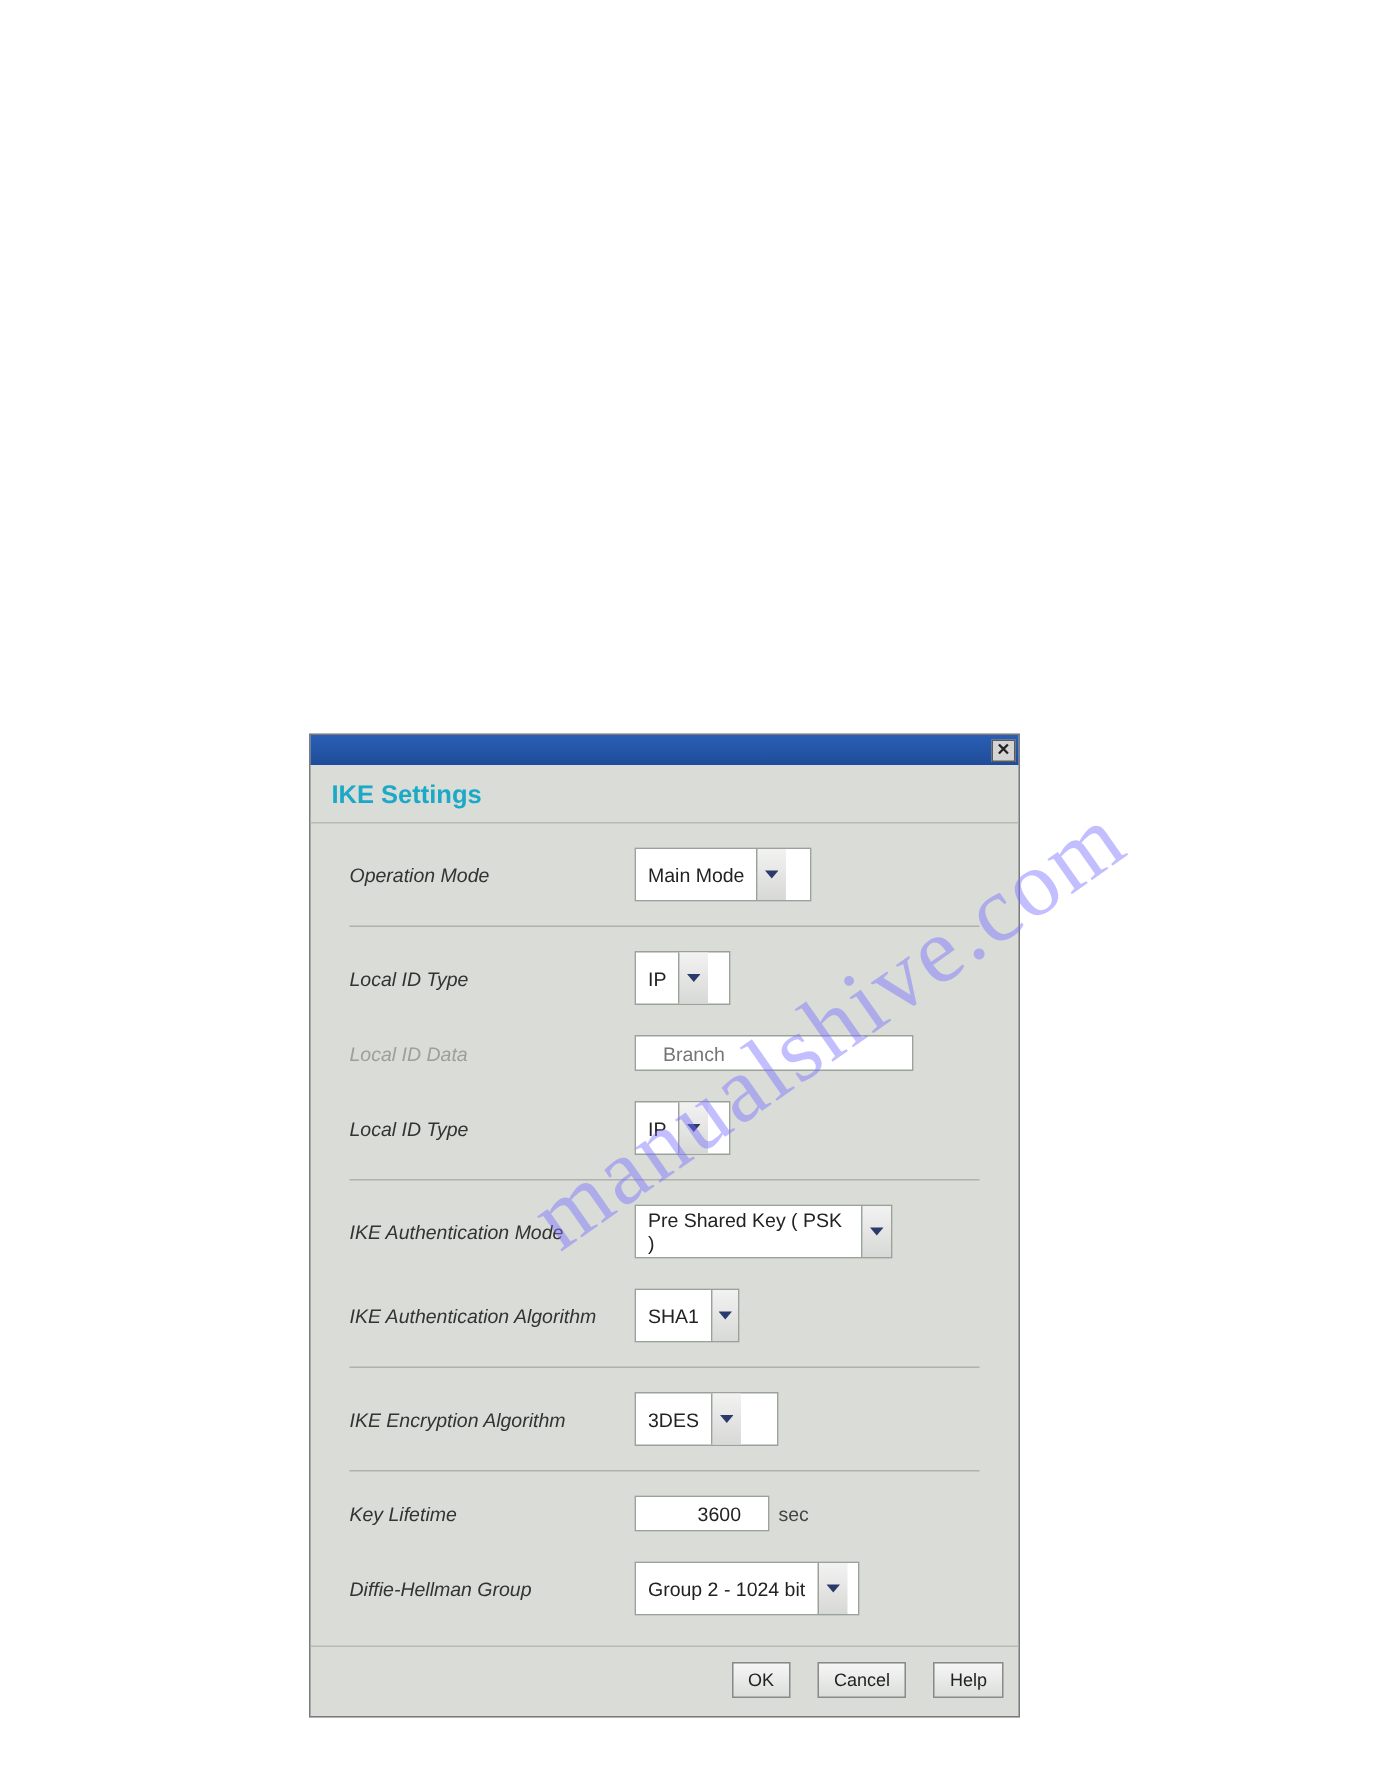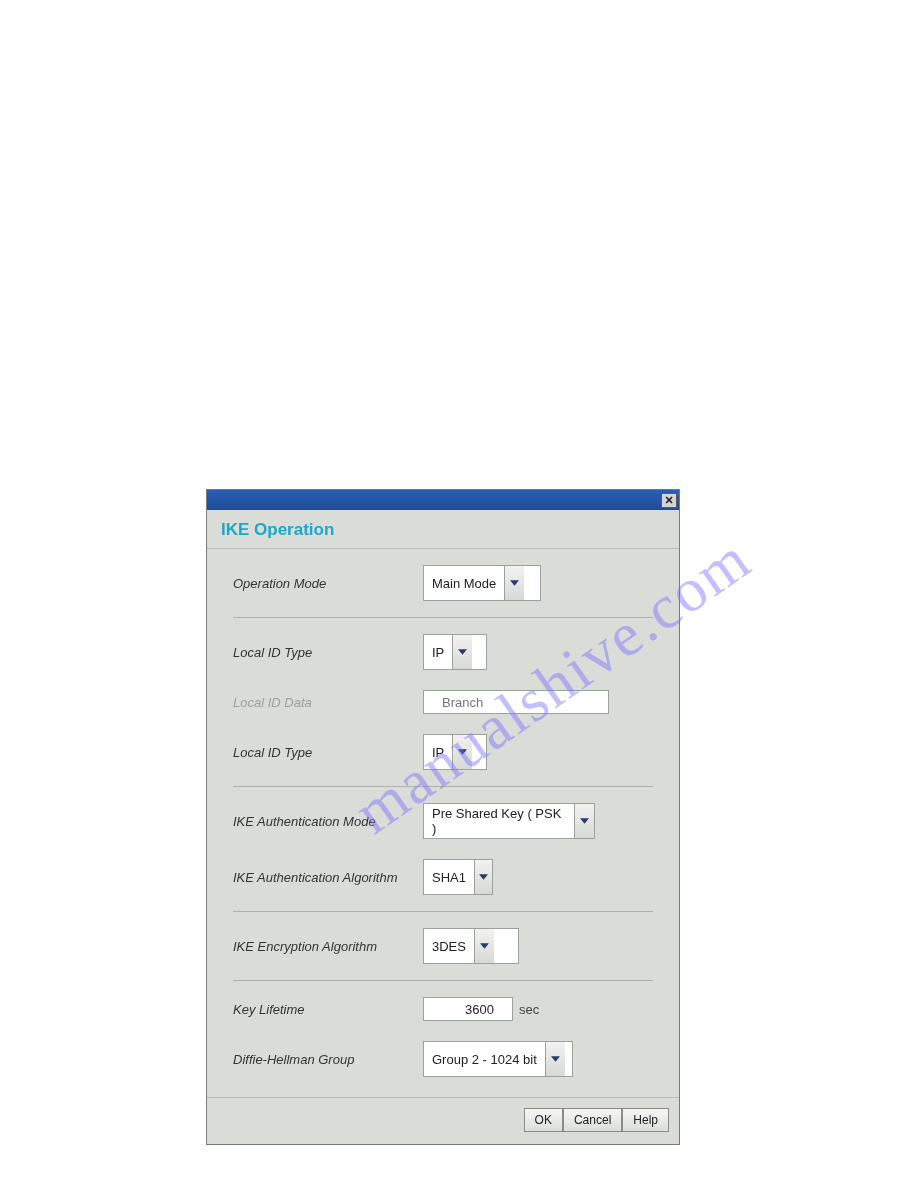--- a/index.html
+++ b/index.html
@@ -112,21 +112,21 @@
     padding: 0 18px;
     font-size: 13px;
     color: #b0b2ae;
   }
   .txt.filled { color: #222; }
   .txt.num { text-align: right; color: #222; }
   .unit { margin-left: 6px; color: #444; }
   .button-row {
     display: flex;
     justify-content: flex-end;
-    gap: 0;
+    gap: 18px;
     padding: 10px 10px 12px 10px;
     border-top: 1px solid #b8bab6;
   }
   .btn {
     border: 1px solid #8a8a8a;
     background: linear-gradient(#f6f6f6, #dcdedb);
     padding: 4px 10px;
     font-size: 12px;
     color: #222;
     cursor: pointer;
@@ -138,21 +138,21 @@
 <div class="watermark">manualshive.com</div>
 
 <div class="dialog">
 
   <div class="titlebar">
     <div class="closebtn">
       <span>✕</span>
     </div>
   </div>
 
-  <div class="dlg-header">IKE Operation</div>
+  <div class="dlg-header">IKE Settings</div>
 
   <div class="form-area">
 
     <div class="row">
       <div class="label">Operation Mode</div>
       <div class="select-wrap" style="width:118px">
         <span class="select-val">Main Mode</span>
         <span class="select-btn">
           <svg viewBox="0 0 10 6">
               <path d="M0 0 L10 0 L5 6 Z" fill="#2a3a6a"></path>

